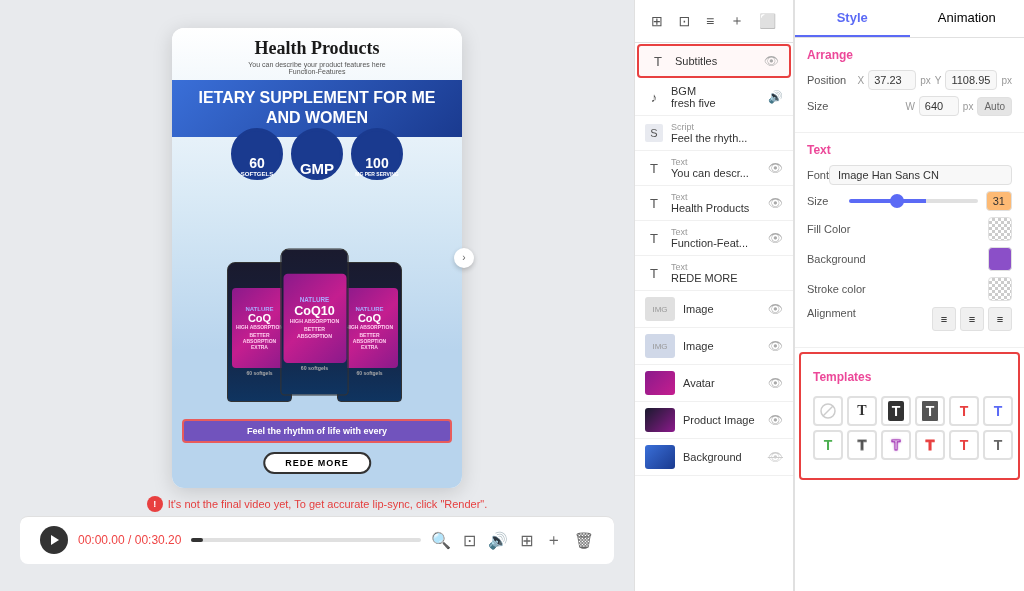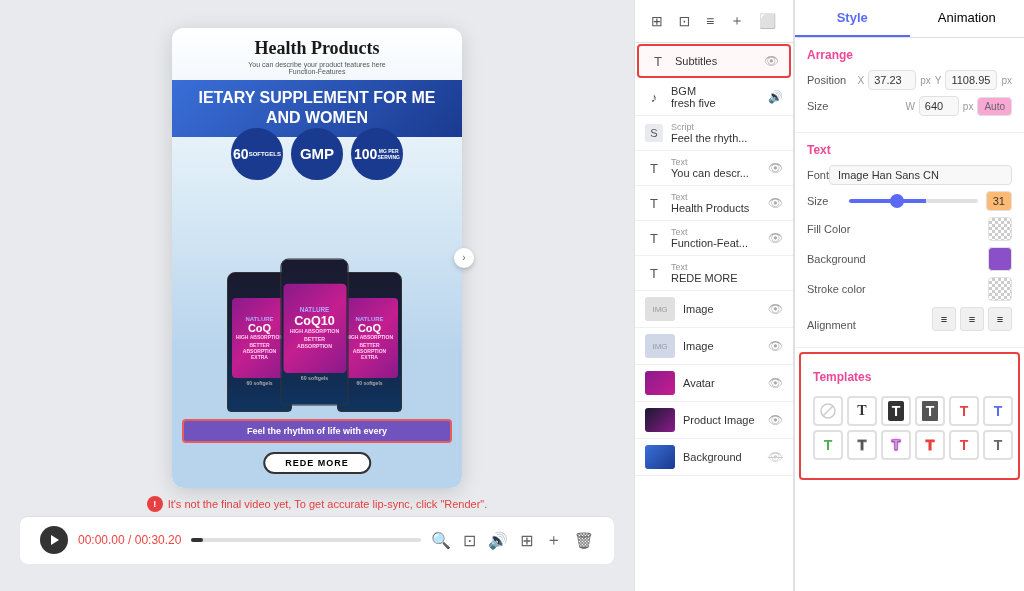--- a/index.html
+++ b/index.html
@@ -88,34 +88,34 @@
       transform: translateX(-50%);
     }
 
     .badge {
       width: 52px;
       height: 52px;
       border-radius: 50%;
       border: 3px solid #1a3a8f;
       background: #1a3a8f;
       display: flex;
-      flex-direction: row;
-      align-items: center;
-      justify-content: center;
+      flex-direction: column;
+      align-items: center;
+      justify-content: flex-end;
       font-size: 7px;
       color: white;
       font-weight: bold;
       text-align: center;
     }
 
     .badge .num { font-size: 14px; font-weight: 900; }
 
     .product-image-area {
       position: absolute;
-      bottom: 66px;
+      bottom: 76px;
       left: 50%;
       transform: translateX(-50%);
       width: 230px;
       height: 200px;
       display: flex;
       align-items: center;
       justify-content: center;
     }
 
     .coq10-bottles {
@@ -442,21 +442,21 @@
       color: #333;
       background: #f8f8f8;
     }
 
     .arrange-unit {
       font-size: 10px;
       color: #999;
     }
 
     .auto-badge {
-      background: #f9a8d4;
+      background: #e5e5e5;
       border: 1px solid #e0e0e0;
       border-radius: 4px;
       padding: 3px 6px;
       font-size: 10px;
       color: #666;
     }
 
     .prop-row {
       display: flex;
       align-items: center;
@@ -545,21 +545,21 @@
         linear-gradient(-45deg, #ccc 25%, transparent 25%),
         linear-gradient(45deg, transparent 75%, #ccc 75%),
         linear-gradient(-45deg, transparent 75%, #ccc 75%);
       background-size: 6px 6px;
       background-position: 0 0, 0 3px, 3px -3px, -3px 0px;
       border: 1px solid #e0e0e0;
     }
 
     .align-row {
       display: flex;
-      align-items: flex-end;
+      align-items: flex-start;
       justify-content: space-between;
       margin-bottom: 6px;
     }
 
     .align-icons {
       display: flex;
       gap: 4px;
     }
 
     .align-icon {

